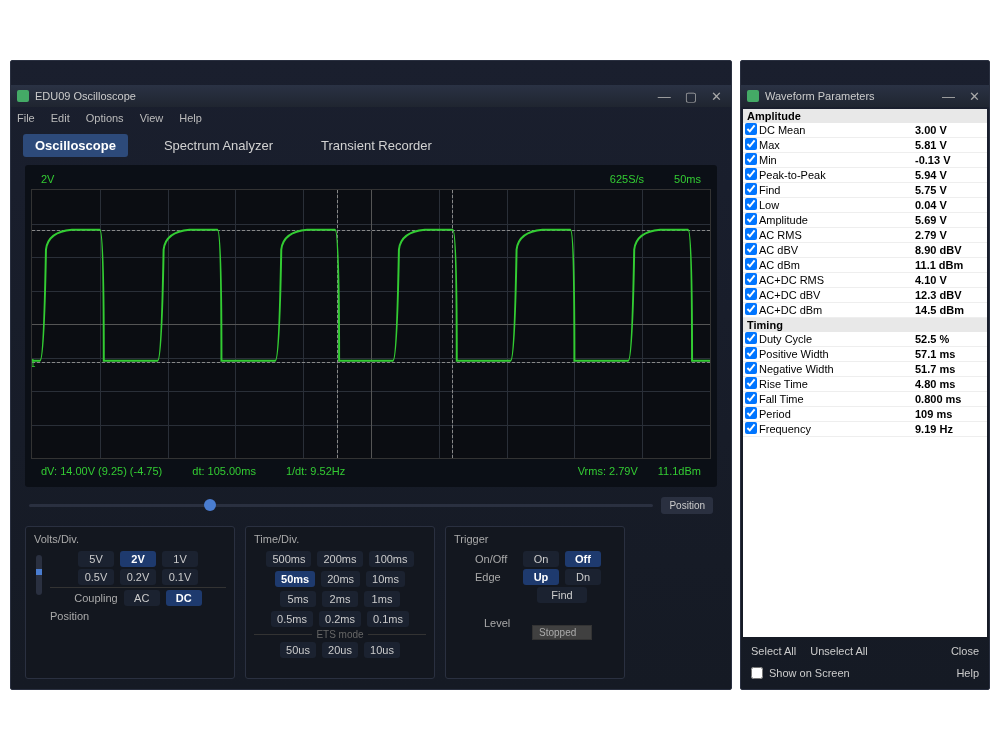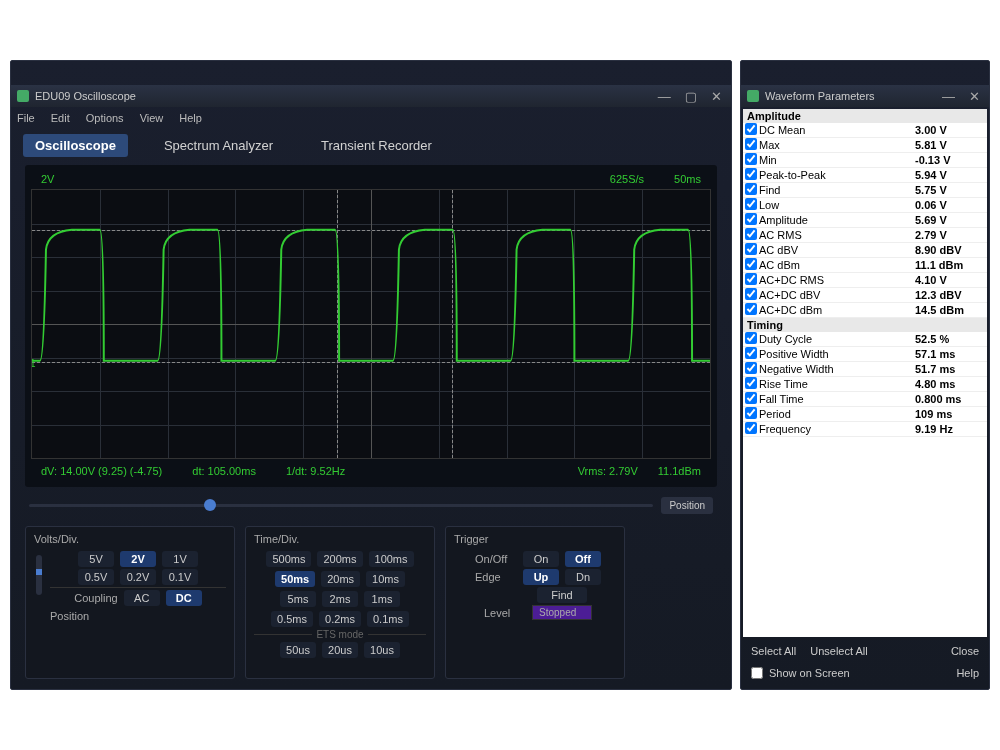--- a/index.html
+++ b/index.html
@@ -149,21 +149,21 @@
   .row { display:flex; gap:6px; margin:2px 0; justify-content:center; align-items:center; }
   .label { color:#aaa; font-size:11px; }
   .volts { width:210px; }
   .volts .knob { width:6px; height:40px; background:#2a3040; margin:6px 2px; border-radius:3px; position:relative;}
   .volts .knob .ind { position:absolute; width:100%; height:6px; background:#4a7dd0; top:35%; }
   .time { width:190px; }
   .trigger { width:180px; }
   .actions { width:90px; display:flex; flex-direction:column; gap:6px; align-items:center; padding-top:12px; }
   .action-btn { background:#1b2230; padding:6px 10px; border-radius:3px; color:#fff; font-size:13px; cursor:pointer; width:70px; text-align:center;}
   .hr { border:0; border-top:1px solid #333; margin:2px 0; }
-  .trigger-status { background:#4c1d95; border:1px solid #333; padding:1px 6px; font-size:10px; color:#aaa; width:60px;}
+  .trigger-status { background:#404040; border:1px solid #333; padding:1px 6px; font-size:10px; color:#aaa; width:60px;margin-top:20px;}
   
   .param-list {
     background:#fff;
     color:#000;
     margin:2px;
     font-size:11px;
     overflow:auto;
     flex:1;
   }
   .param-section { background:#e8e8e8; padding:1px 4px; font-weight:bold; font-size:11px; }
@@ -386,21 +386,21 @@
           <span class="val">5.94 V</span>
         </div>
         <div class="param-row">
           <span class="ck"><input type="checkbox" checked="" style=""></span>
           <span class="name">Find</span>
           <span class="val">5.75 V</span>
         </div>
         <div class="param-row">
           <span class="ck"><input type="checkbox" checked="" style=""></span>
           <span class="name">Low</span>
-          <span class="val">0.06 V</span>
+          <span class="val">0.04 V</span>
         </div>
         <div class="param-row">
           <span class="ck"><input type="checkbox" checked="" style=""></span>
           <span class="name">Amplitude</span>
           <span class="val">5.69 V</span>
         </div>
         <div class="param-row">
           <span class="ck"><input type="checkbox" checked="" style=""></span>
           <span class="name">AC RMS</span>
           <span class="val">2.79 V</span>

